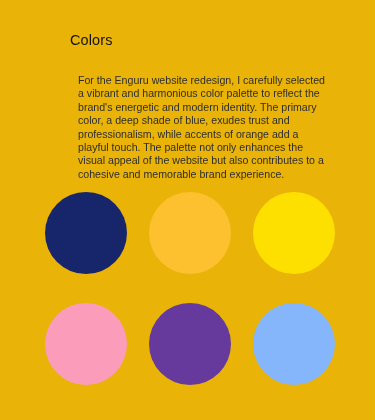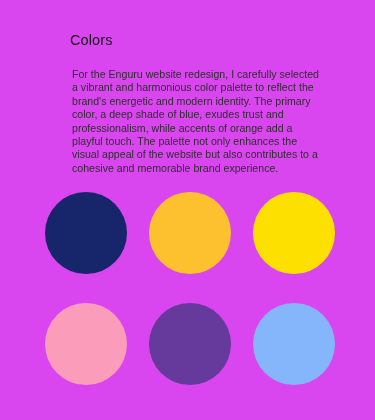--- a/index.html
+++ b/index.html
@@ -10,40 +10,40 @@
     width: 375px;
     height: 420px;
     background: #ffffff;
     font-family: "Liberation Sans", sans-serif;
     overflow: hidden;
   }
   .page {
     position: relative;
     width: 375px;
     height: 420px;
-    background: #d946ef;
+    background: #eab308;
     box-sizing: border-box;
   }
   .content {
     position: absolute;
     left: 70px;
     top: 0;
     width: 250px;
   }
   .page-title {
     margin: 0;
     padding-top: 31px;
     font-size: 14.5px;
     font-weight: 500;
     line-height: 18px;
     color: #141414;
     letter-spacing: 0.1px;
   }
   .body-copy {
-    margin: 2px;
+    margin: 8px;
     padding-top: 17px;
     font-size: 10.6px;
     line-height: 13.4px;
     color: #2e2e2e;
     width: 247px;
     letter-spacing: 0.005px;
   }
   .swatch-grid {
     position: absolute;
     left: 45px;

